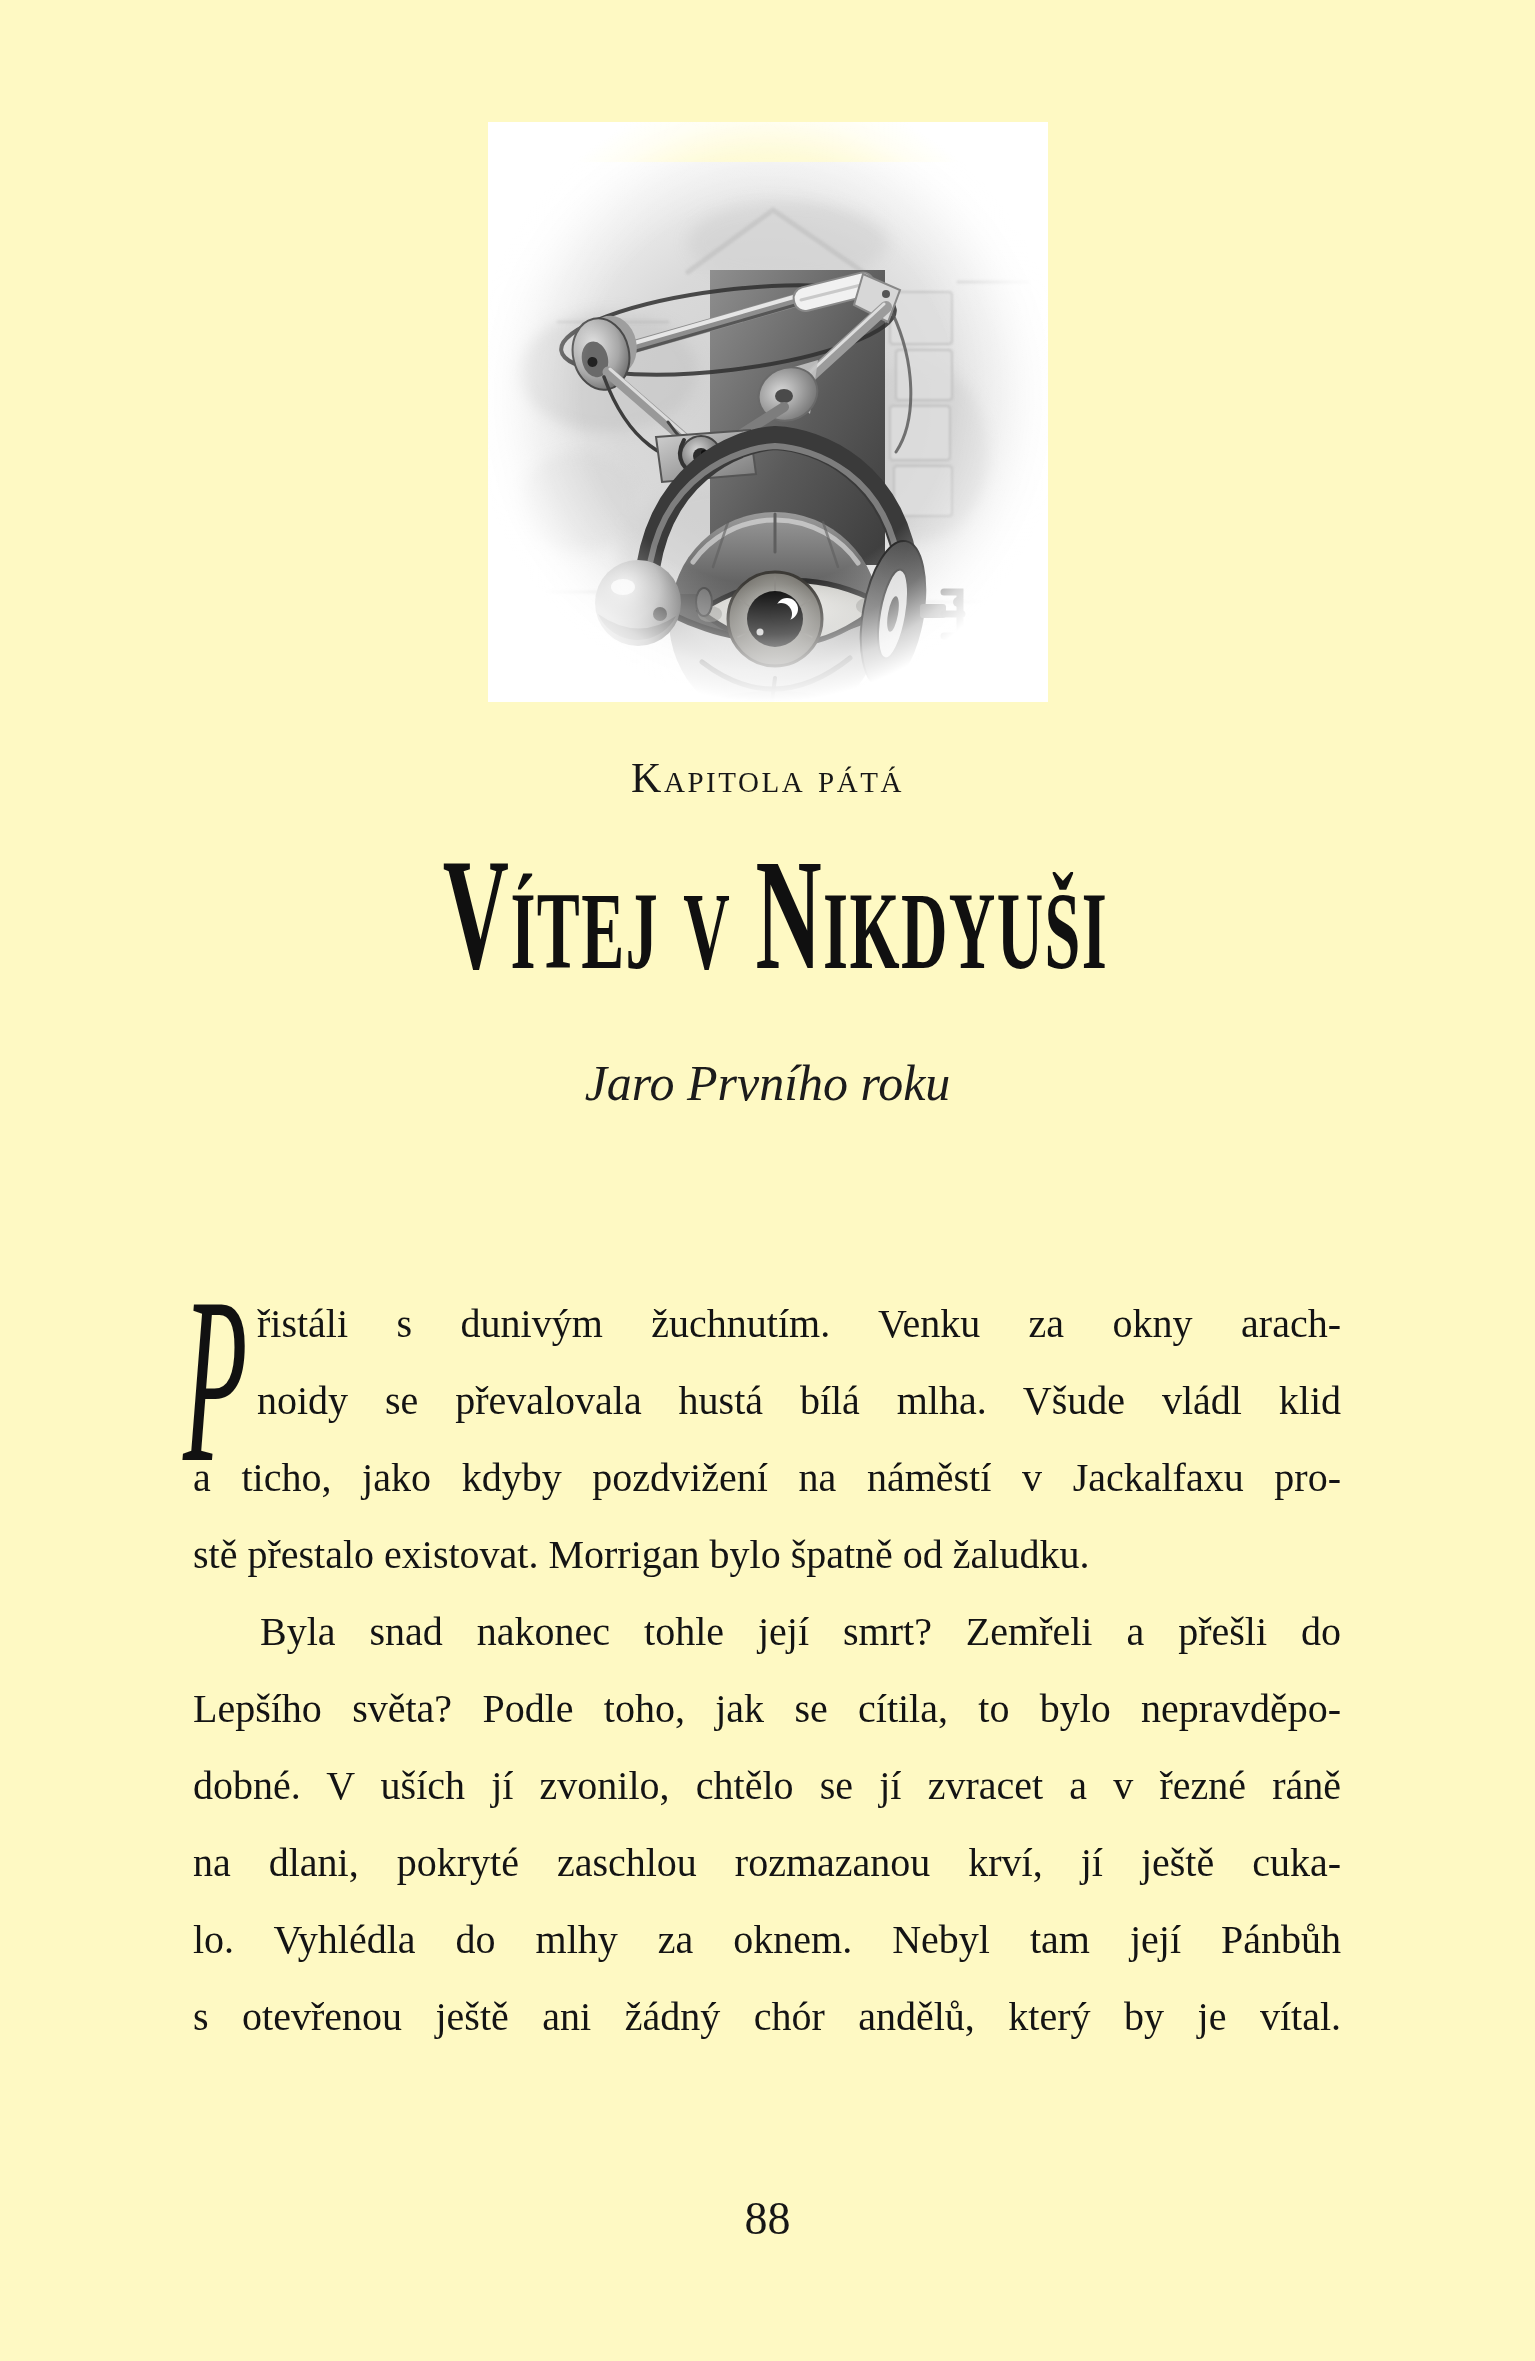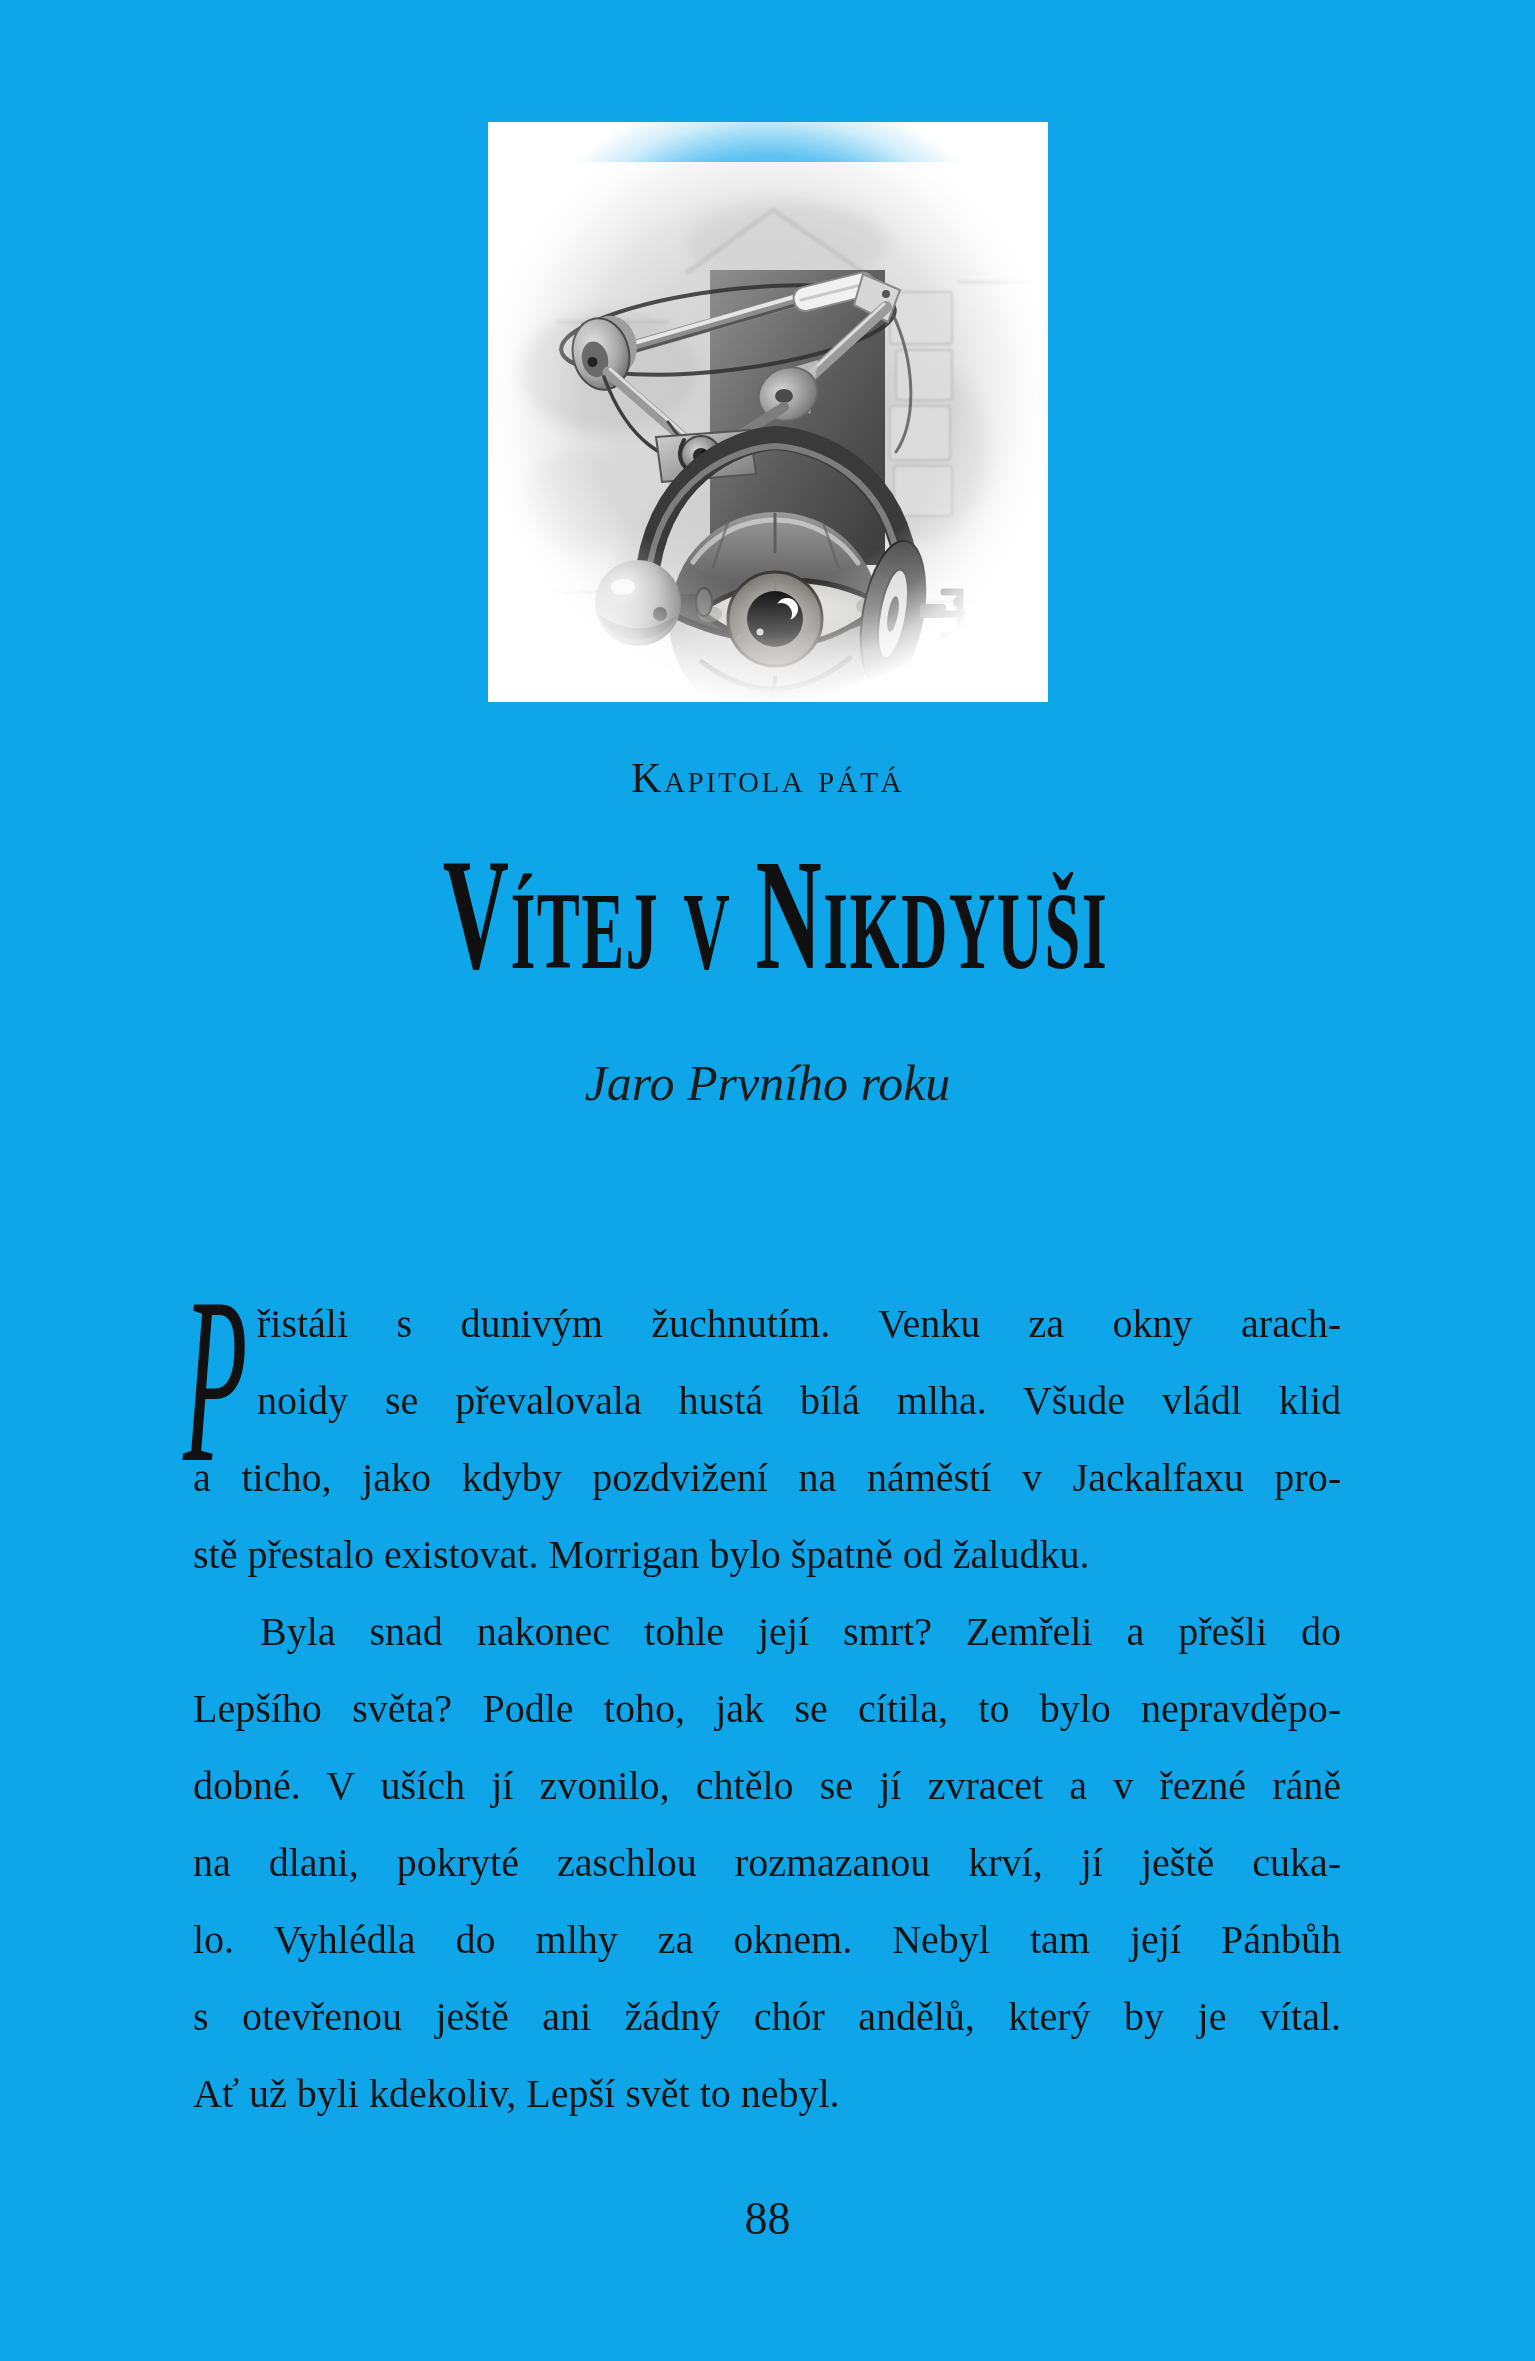--- a/index.html
+++ b/index.html
@@ -1,19 +1,19 @@
 <!DOCTYPE html>
 <html><head>
 <meta charset="utf-8">
 <style>
   html,body{margin:0;padding:0;background:#ffffff;}
   .page{
     position:relative;
     width:1535px;height:2361px;
-    background:#0ea5e9;
+    background:#fef9c3;
     font-family:"Liberation Serif", serif;
     color:#1a1a1a;
     overflow:hidden;
   }
   .illo{
     position:absolute;left:488px;top:122px;width:560px;height:580px;
   }
   .kicker{
     position:absolute;top:754px;left:0;width:100%;
     text-align:center;
@@ -291,18 +291,17 @@
     <div class="line">řistáli s dunivým žuchnutím. Venku za okny arach-</div>
     <div class="line">noidy se převalovala hustá bílá mlha. Všude vládl klid</div>
     <div class="line">a ticho, jako kdyby pozdvižení na náměstí v Jackalfaxu pro-</div>
     <div class="line last">stě přestalo existovat. Morrigan bylo špatně od žaludku.</div>
     <div class="line indent">Byla snad nakonec tohle její smrt? Zemřeli a přešli do</div>
     <div class="line">Lepšího světa? Podle toho, jak se cítila, to bylo nepravděpo-</div>
     <div class="line">dobné. V uších jí zvonilo, chtělo se jí zvracet a v řezné ráně</div>
     <div class="line">na dlani, pokryté zaschlou rozmazanou krví, jí ještě cuka-</div>
     <div class="line">lo. Vyhlédla do mlhy za oknem. Nebyl tam její Pánbůh</div>
     <div class="line">s otevřenou ještě ani žádný chór andělů, který by je vítal.</div>
-    <div class="line last">Ať už byli kdekoliv, Lepší svět to nebyl.</div>
   </div>
 
   <div class="pagenum">88</div>
 
 </div>
 
 </body></html>

